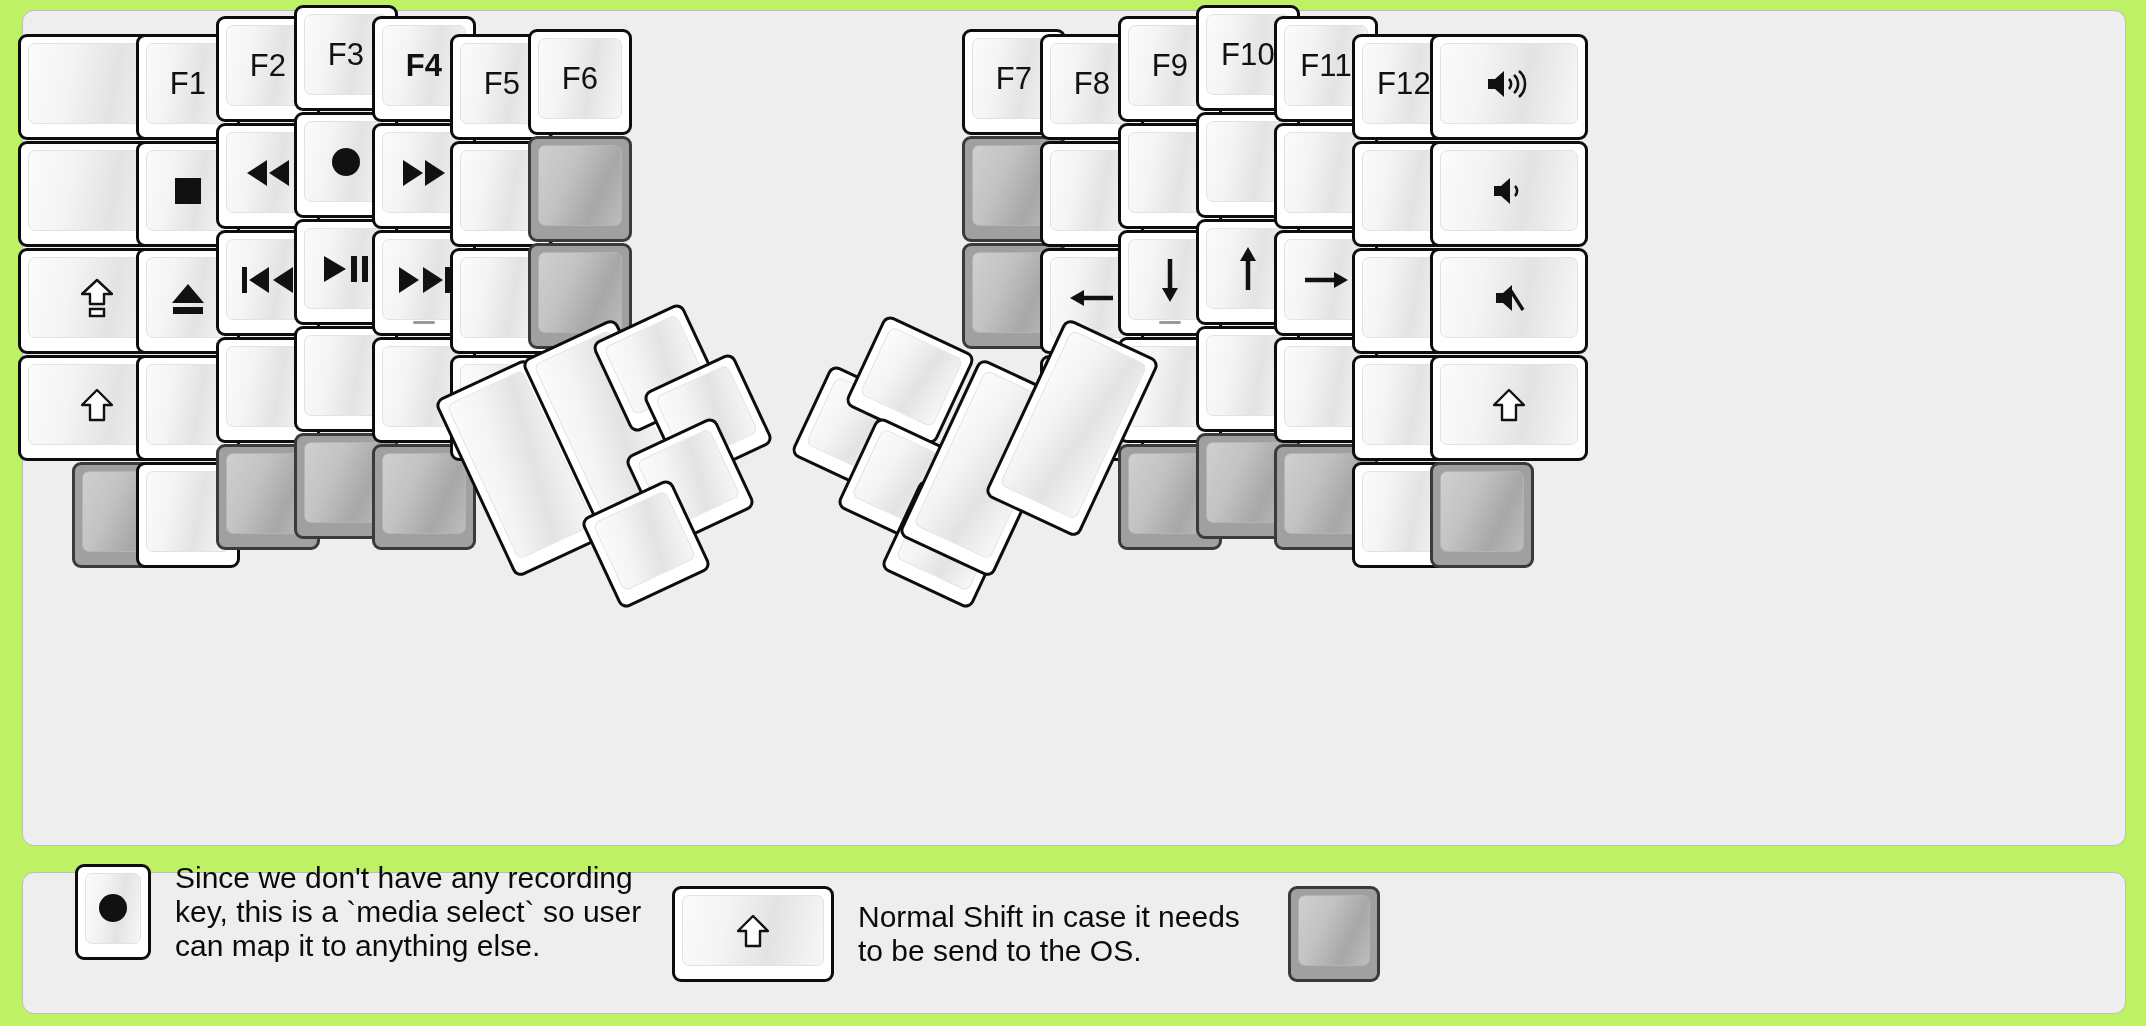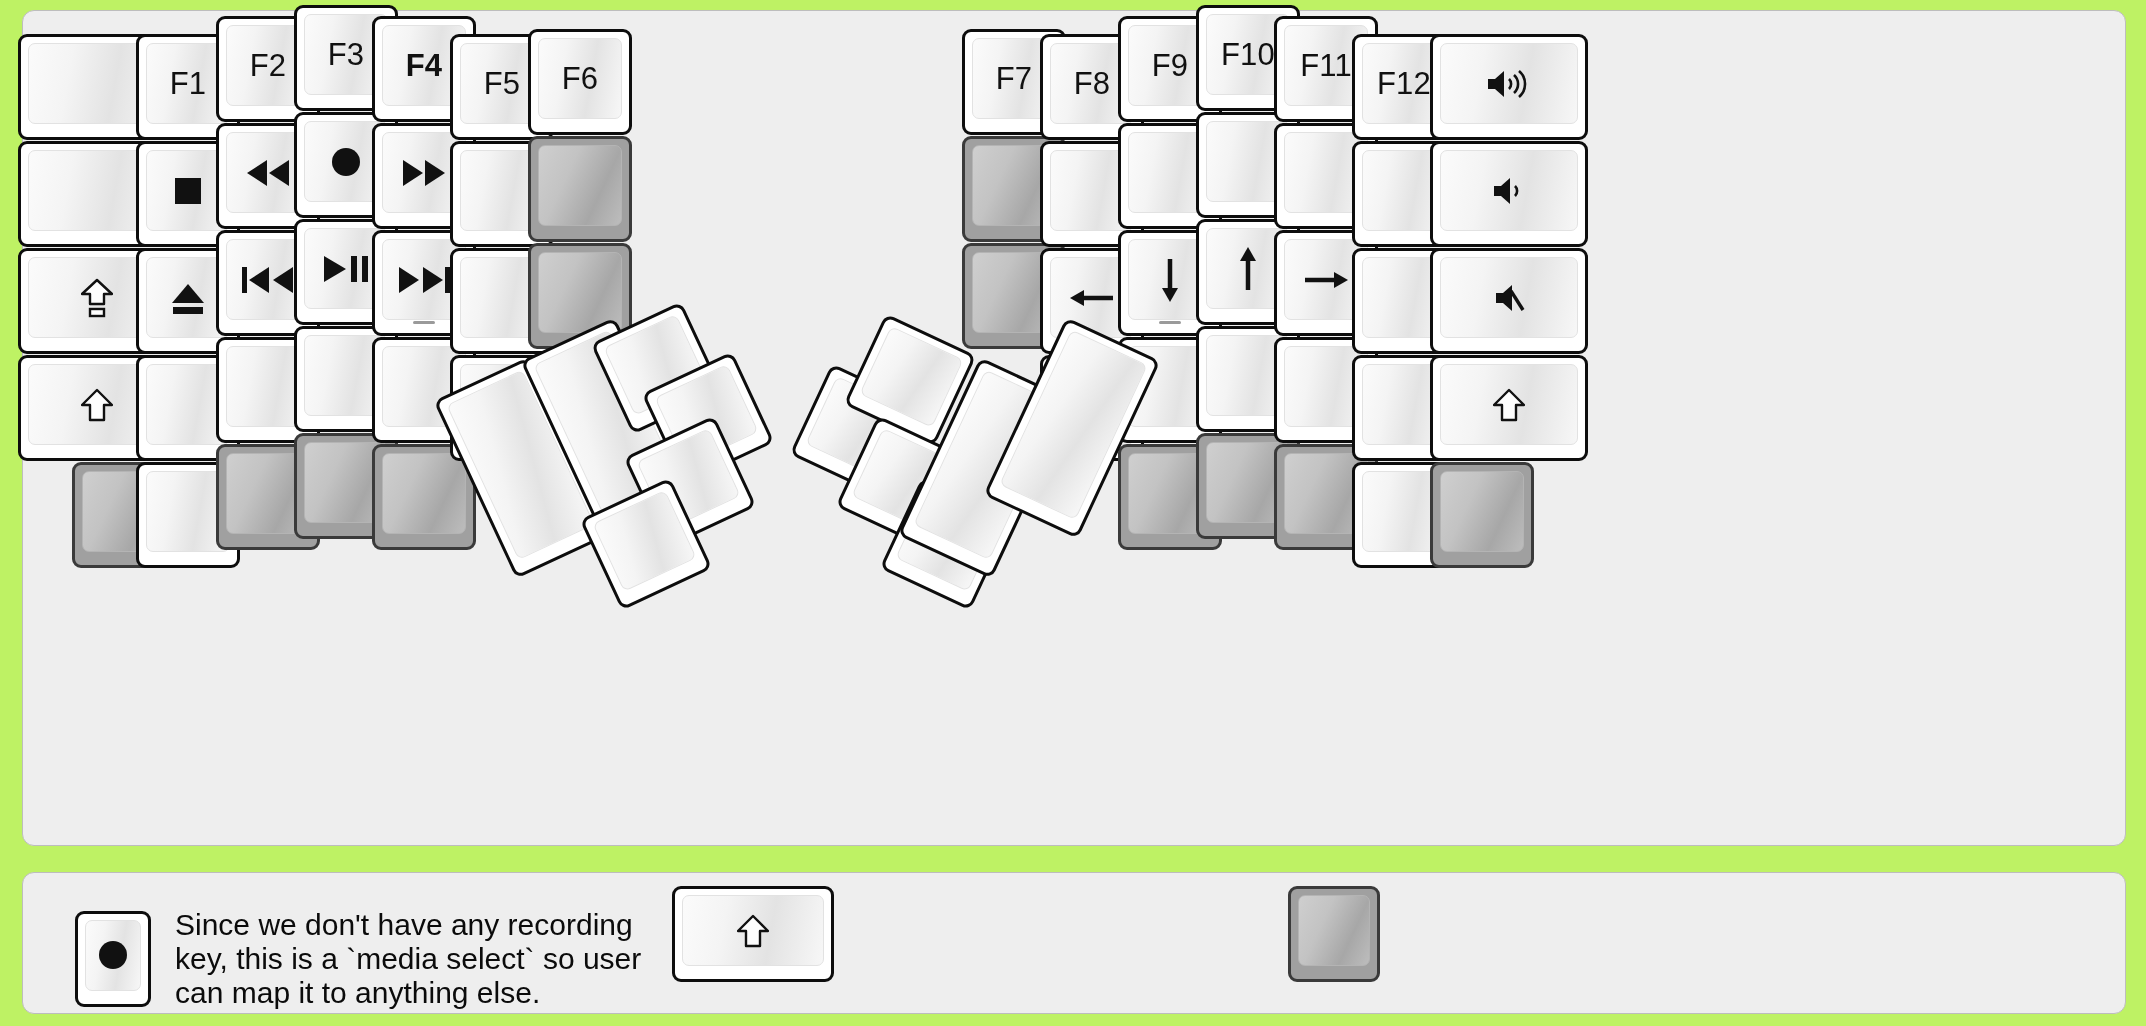--- a/index.html
+++ b/index.html
@@ -507,21 +507,21 @@
       <div class="key" style="left: 934px; top: 370px; width: 104px; height: 196px; transform: rotate(25deg);">
         <div class="cap"></div>
       </div>
       <div class="key" style="left: 1020px; top: 330px; width: 104px; height: 196px; transform: rotate(25deg);">
         <div class="cap"></div>
       </div>
     </div>
 
   <div class="panel" id="legend-panel"></div>
   <div id="legend-items">
-      <div class="legend-item" style="left: 40px; top: 908px; padding-left: 35px;">
+      <div class="legend-item" style="left: 40px; top: 861px; padding-left: 35px;">
         <div class="legend-key" style="width: 76px; height: 96px;">
           <div class="key" style="left: 0px; top: 0px; width: 76px; height: 96px;">
             <div class="cap">
               <span class="glyph">
                 <svg width="34" height="34" viewBox="0 0 34 34" xmlns="http://www.w3.org/2000/svg">
                   <circle cx="17" cy="17" r="14" fill="#111"></circle>
                 </svg>
               </span>
             </div>
           </div>
@@ -535,20 +535,22 @@
           <div class="key" style="left: 0px; top: 0px; width: 162px; height: 96px;">
             <div class="cap">
               <span class="glyph">
                 <svg width="32" height="34" viewBox="0 0 32 34" xmlns="http://www.w3.org/2000/svg">
                   <path d="M16 2 L31 17 L23 17 L23 32 L9 32 L9 17 L1 17 Z" fill="#fdfdfd" stroke="#111" stroke-width="2.4" stroke-linejoin="round"></path>
                 </svg>
               </span>
             </div>
           </div>
         </div>
+        <div class="legend-text">Normal Shift in case it needs
+to be send to the OS.</div>
       </div>
       <div class="legend-item" style="left: 1288px; top: 886px;">
         <div class="legend-key" style="width: 92px; height: 96px;">
           <div class="key trans" style="left: 0px; top: 0px; width: 92px; height: 96px;">
             <div class="cap"></div>
           </div>
         </div>
       </div>
     </div>
 

